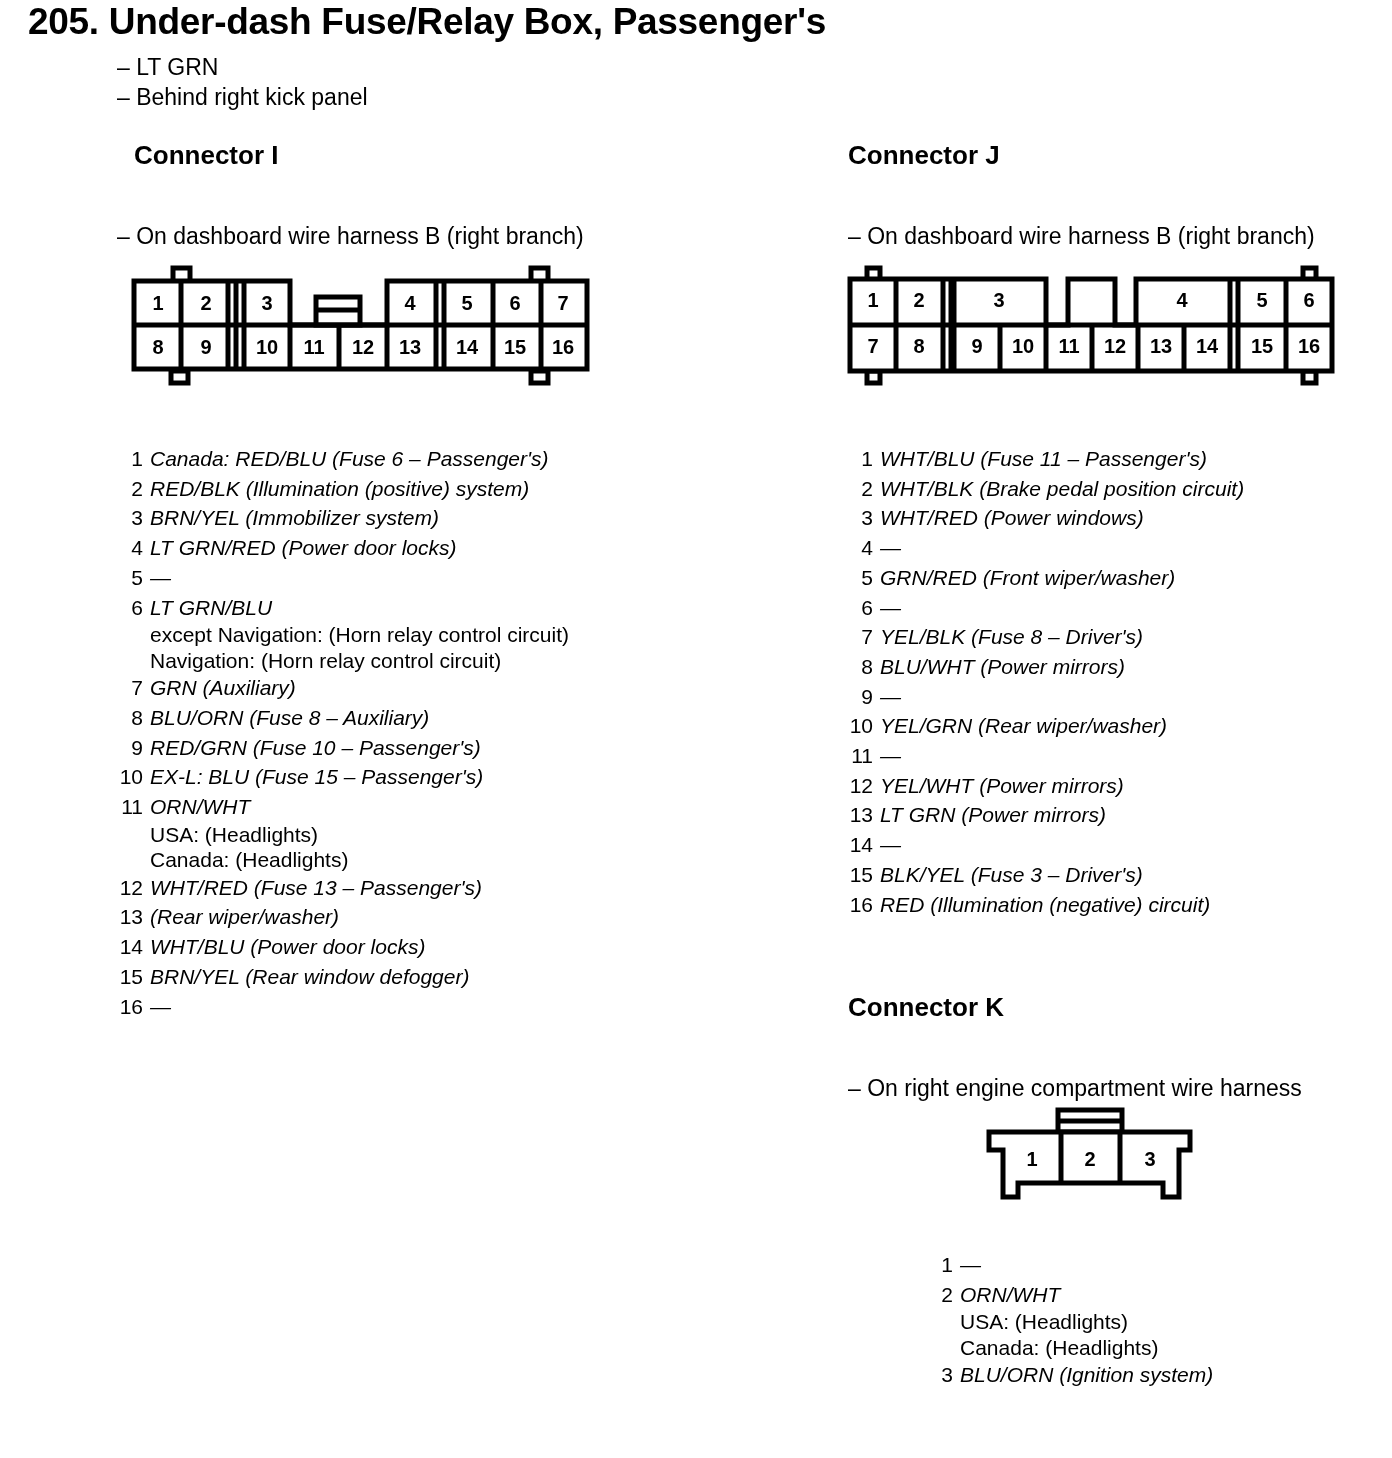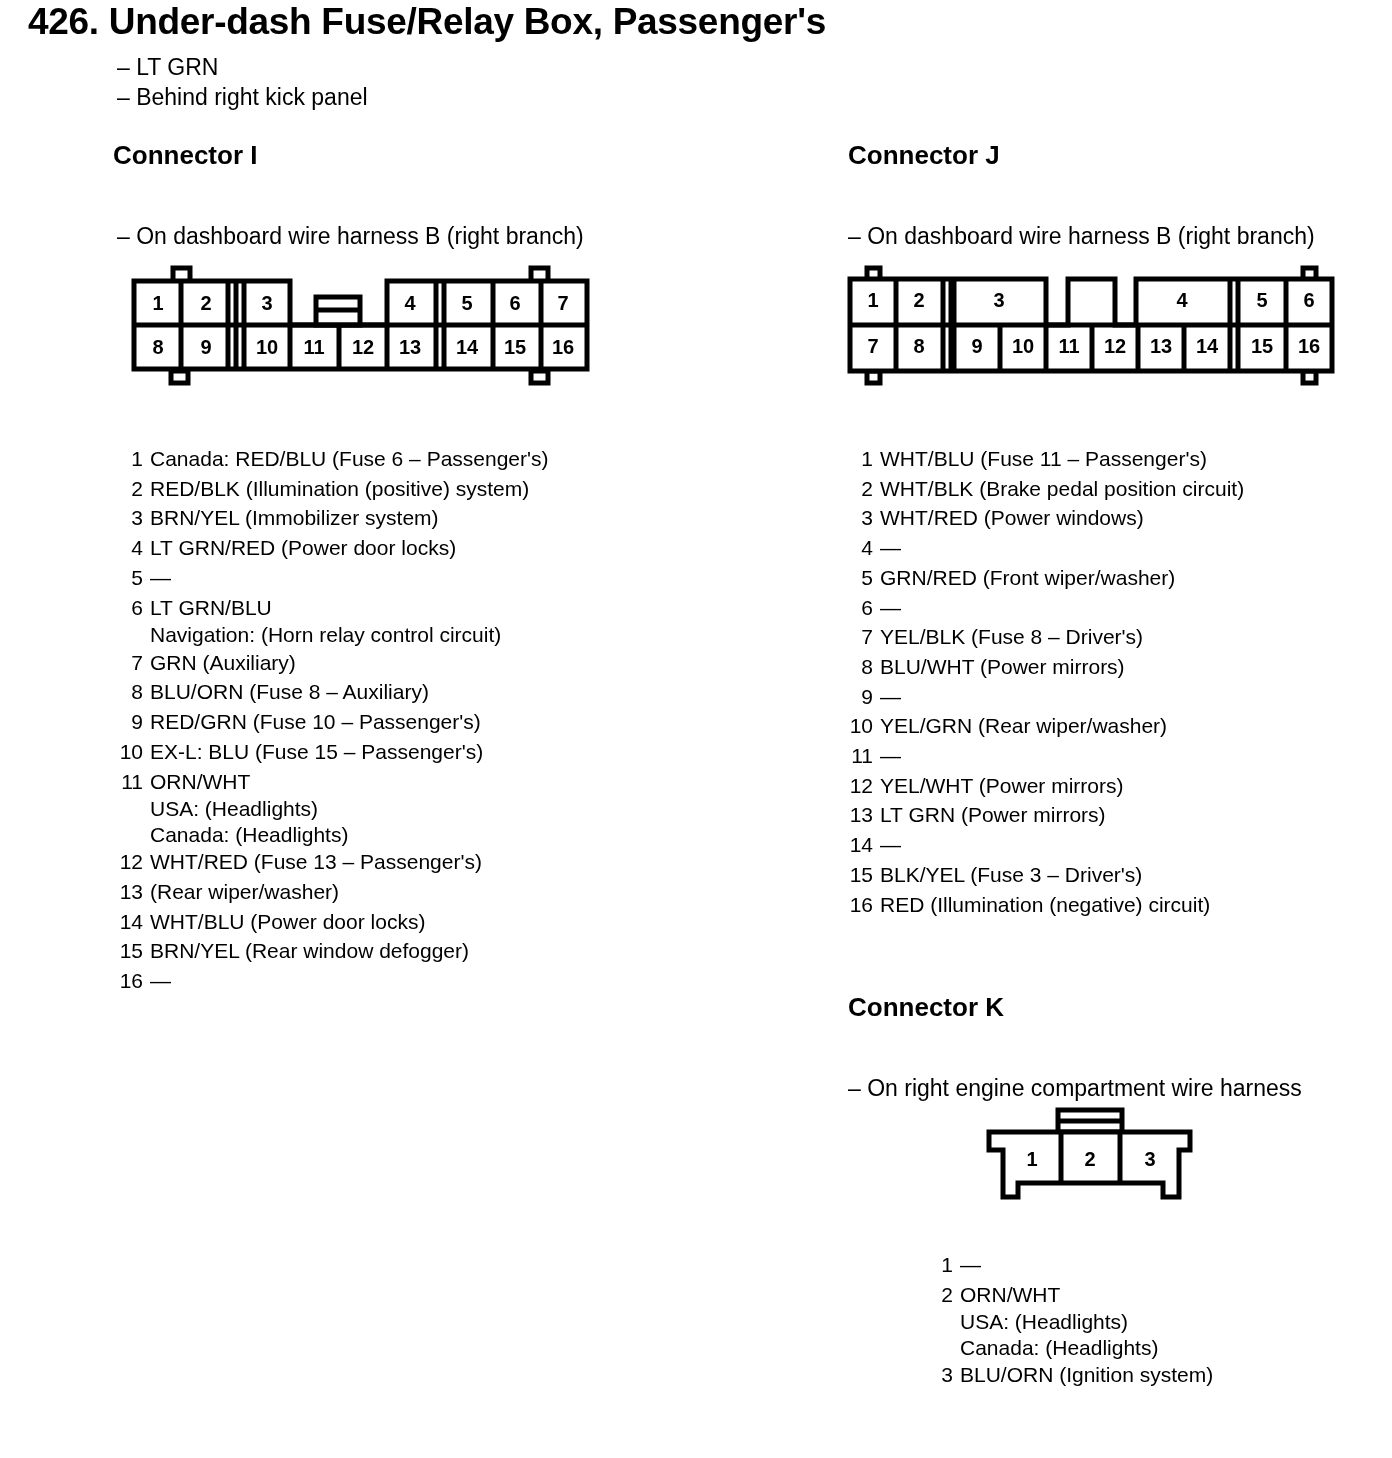--- a/index.html
+++ b/index.html
@@ -14,30 +14,30 @@
   }
   .sub { font-size: 23px; line-height: 30px; white-space: nowrap; }
   .conn-title { font-size: 26px; font-weight: bold; line-height: 32px; white-space: nowrap; }
   .conn-loc { font-size: 23px; line-height: 30px; white-space: nowrap; margin-top: 44px; }
   svg text { font-family: "Liberation Sans", sans-serif; font-weight: bold; font-size: 20px; }
   .pins { font-size: 21px; line-height: 29.7px; }
   .pin { display: flex; white-space: nowrap; }
   .pin .num { width: 33px; text-align: right; margin-right: 7px; flex: none; }
   .pin .desc { display: flex; flex-direction: column; }
   .pin .line { line-height: 25.5px; }
-  .pin .line:first-child { line-height: 29.7px; }
+  .pin .line:first-child { line-height: 29.7px; font-style: italic; }
 </style>
 </head>
 <body>
 
-<div class="abs title">426. Under-dash Fuse/Relay Box, Passenger's</div>
+<div class="abs title">205. Under-dash Fuse/Relay Box, Passenger's</div>
 <div class="abs sub" style="left:117px; top:52px;text-align:right;">– LT GRN</div>
 <div class="abs sub" style="left:117px; top:82px;">– Behind right kick panel</div>
 
-<div class="abs conn-title" style="left:113px; top:139px;">Connector I</div>
+<div class="abs conn-title" style="left:134px; top:139px;">Connector I</div>
 <div class="abs conn-loc" style="left:117px; top:177px;">– On dashboard wire harness B (right branch)</div>
 
 <svg class="abs" style="left:120px; top:255px;" width="480" height="140">
   <g fill="#fff" stroke="#000" stroke-width="5">
 
     <rect x="53" y="13" width="17" height="14"></rect>
     <rect x="411" y="13" width="17" height="14"></rect>
     <rect x="51" y="116" width="17" height="12"></rect>
     <rect x="411" y="116" width="17" height="12"></rect>
 
@@ -108,20 +108,21 @@
   <div class="pin">
       <span class="num">5</span>
       <span class="desc">
         <span class="line">—</span>
       </span>
     </div>
   <div class="pin">
       <span class="num">6</span>
       <span class="desc">
         <span class="line">LT GRN/BLU</span>
+        <span class="line">except Navigation: (Horn relay control circuit)</span>
         <span class="line">Navigation: (Horn relay control circuit)</span>
       </span>
     </div>
   <div class="pin">
       <span class="num">7</span>
       <span class="desc">
         <span class="line">GRN (Auxiliary)</span>
       </span>
     </div>
   <div class="pin">

